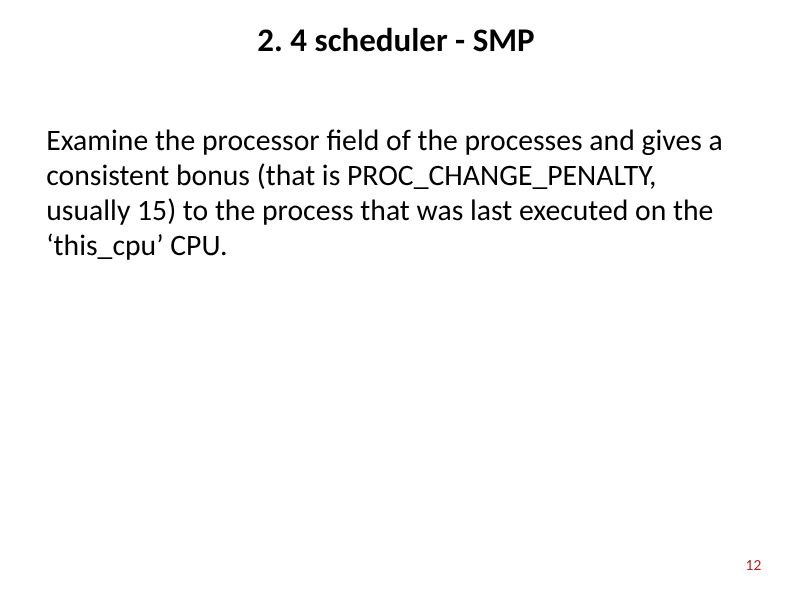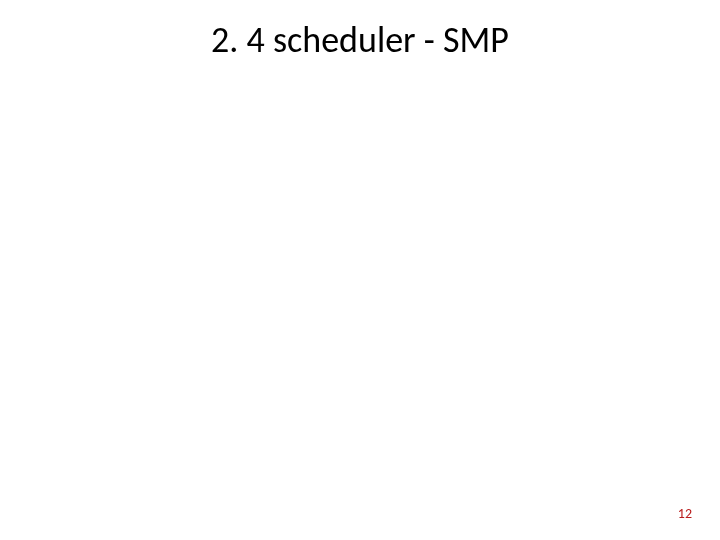--- a/index.html
+++ b/index.html
@@ -18,22 +18,22 @@
     height: 540px;
     position: relative;
     box-sizing: border-box;
   }
   .title {
     position: absolute;
     top: 18px;
     left: 0;
     width: 720px;
     text-align: center;
-    font-size: 36px;
-    font-weight: 400;
+    font-size: 30px;
+    font-weight: 700;
     letter-spacing: 0;
   }
   .body {
     position: absolute;
     top: 112px;
     left: 42px;
     width: 636px;
     font-size: 27px;
     line-height: 1.18;
     font-weight: 400;
@@ -45,15 +45,16 @@
     font-size: 14px;
     color: #b91c1c;
   }
 </style>
 </head>
 <body>
 
 <div class="slide">
   <div class="title">2. 4 scheduler - SMP</div>
 
+  <div class="body">Examine the processor field of the processes and gives a consistent bonus (that is PROC_CHANGE_PENALTY, usually 15) to the process that was last executed on the ‘this_cpu’ CPU.</div>
 
   <div class="pagenum">12</div>
 </div>
 
 </body></html>

